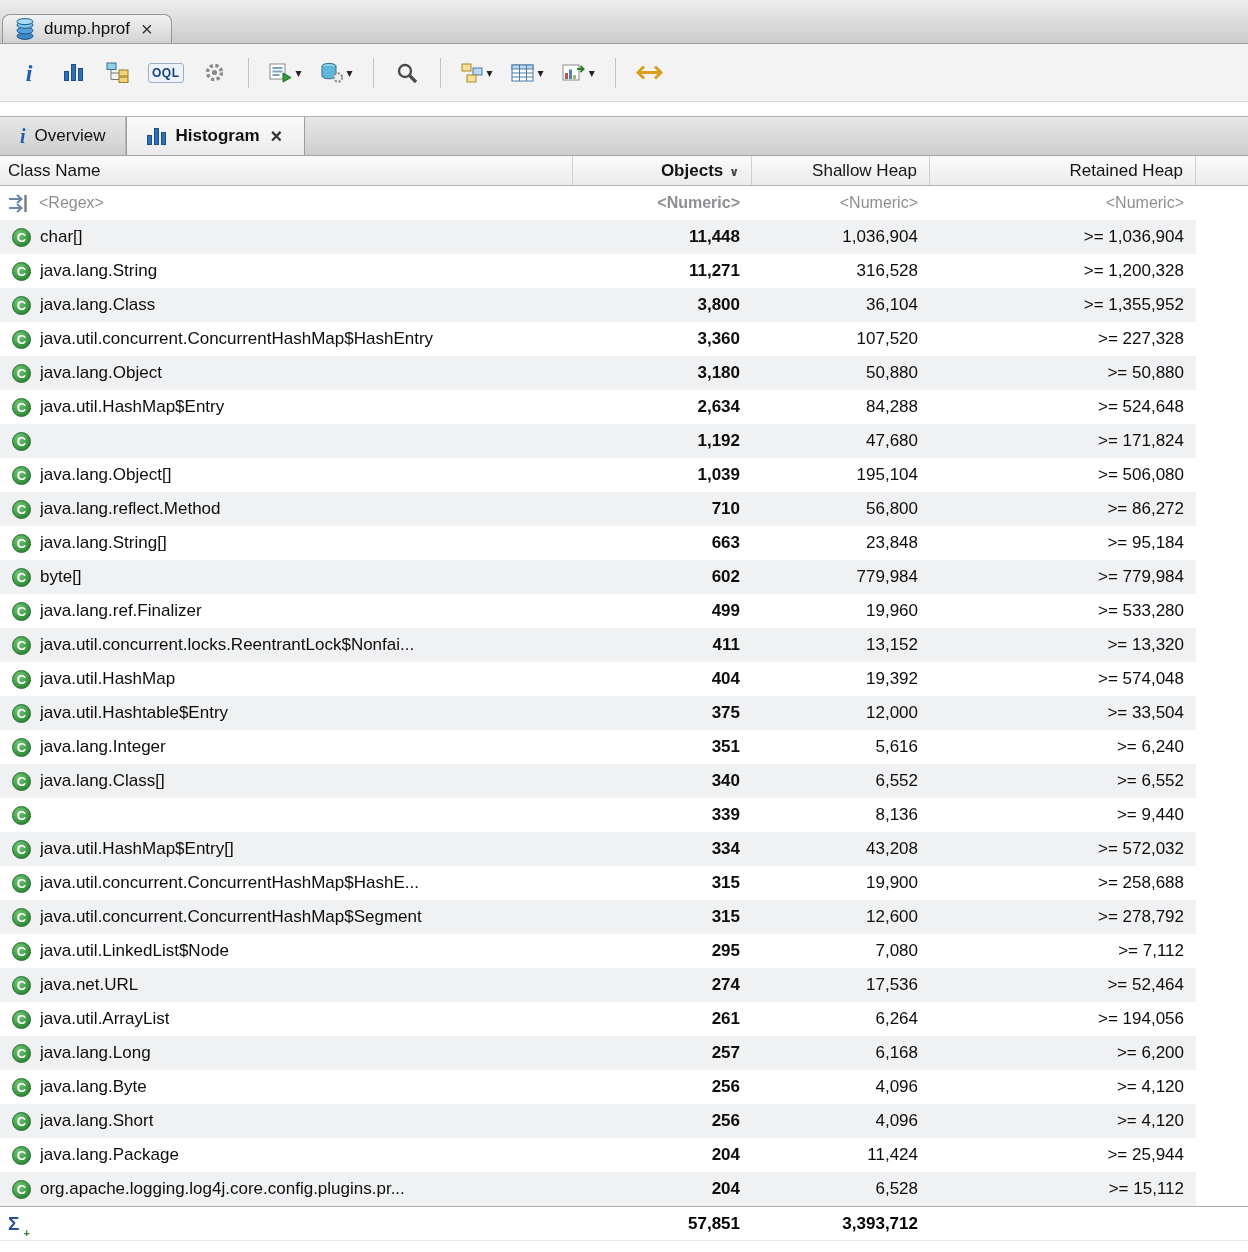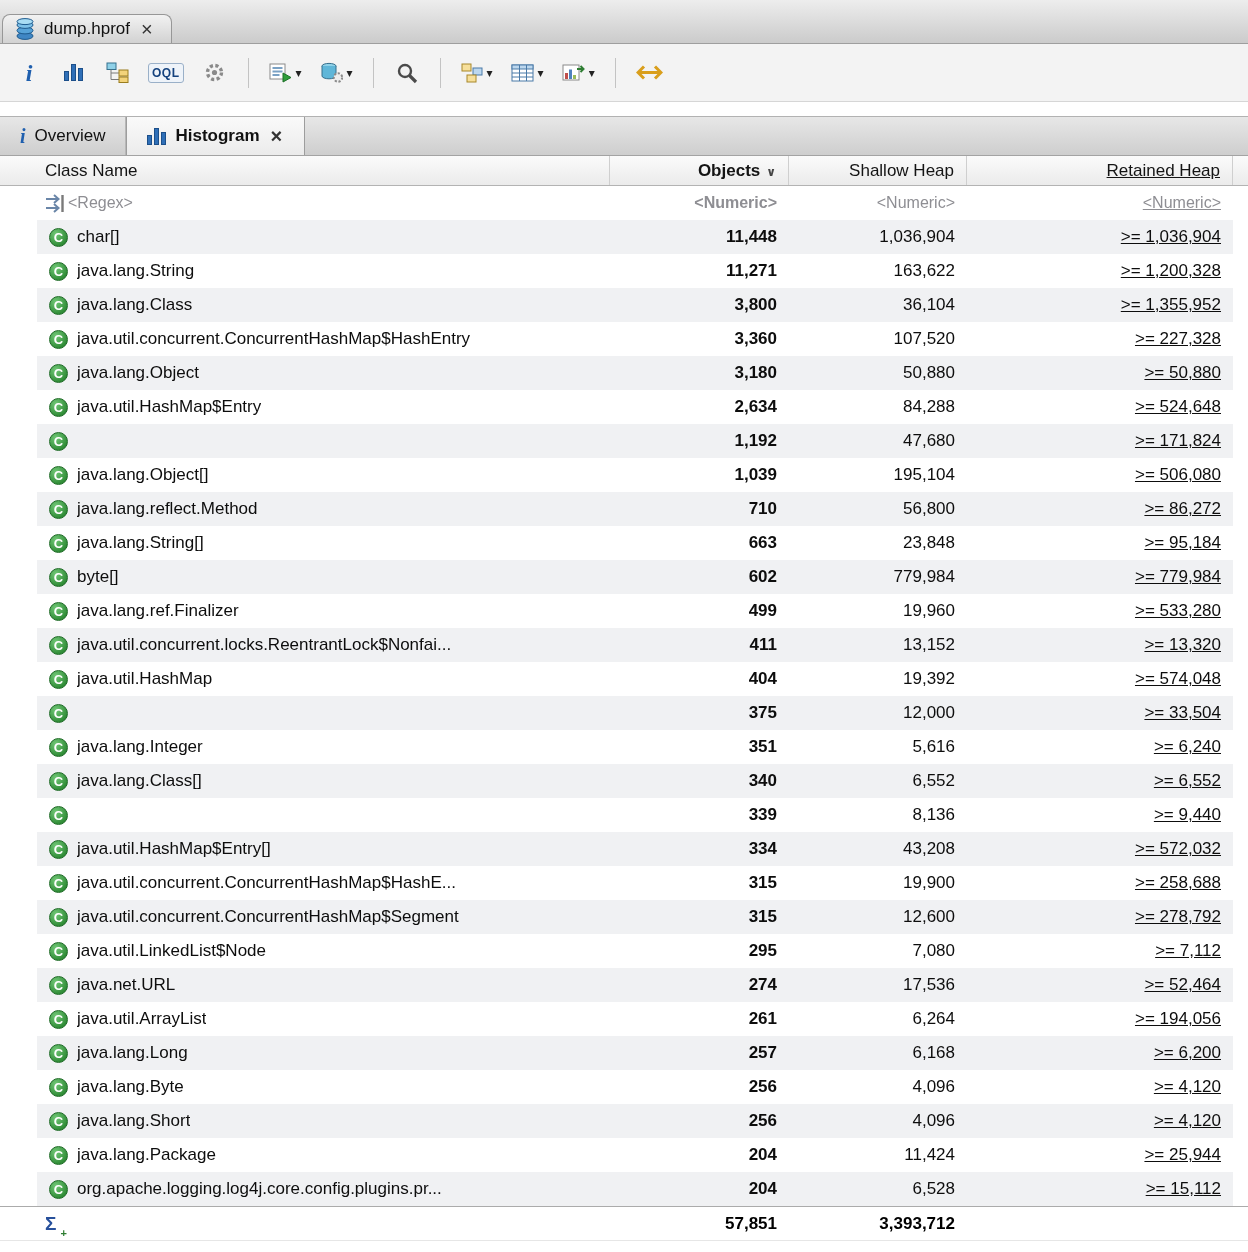--- a/index.html
+++ b/index.html
@@ -69,45 +69,45 @@
     border-right:1px solid #b7b7b7;
   }
   .subtab.active {
     background:linear-gradient(#fafafa,#ebebeb);
     border-left:1px solid #9d9d9d; border-right:1px solid #9d9d9d;
     font-weight:bold;
   }
   .subtab .info-i { font-size:20px; }
 
   
-  .col-name     { width:573px; flex:0 0 573px;margin-left:37px; }
+  .col-name     { width:573px; flex:0 0 573px; }
   .col-objects  { width:179px; flex:0 0 179px;font-weight:bold; }
   .col-shallow  { width:178px; flex:0 0 178px; }
-  .col-retained { width:266px; flex:0 0 266px;text-decoration:underline; }
+  .col-retained { width:266px; flex:0 0 266px; }
   .col-rest     { flex:1 1 auto; }
 
   .grid-header {
     height:30px; flex:0 0 30px; display:flex;
     background:linear-gradient(#fbfbfb,#ebebeb);
     border-bottom:1px solid #b3b3b3;
     font-size:17px; color:#141414;
   }
   .hcell { height:100%; line-height:29px; border-right:1px solid #cfcfcf; white-space:nowrap; overflow:hidden; }
   .hcell.col-rest { border-right:none; }
   .hcell.left  { padding-left:8px; text-align:left; }
   .hcell.right { padding-right:12px; text-align:right; }
   .sort { font-size:12px; color:#444; margin-left:6px; }
 
   .filter-row {
     height:34px; flex:0 0 34px; display:flex;
     background:#ffffff; font-size:16px; color:#8e8e93;
   }
   .cell { height:34px; line-height:34px; white-space:nowrap; overflow:hidden; }
   .cell.num { text-align:right; padding-right:12px; }
-  .fname { display:flex; align-items:center; padding-left:8px; }
+  .fname { display:flex; align-items:center; gap:8px; padding-left:8px; }
 
   .rows { display:flex; flex-direction:column; }
   .row { display:flex; height:34px; flex:0 0 34px; font-size:17px; color:#0d0d0d; cursor:default; }
   .row.shade .cell:not(.col-rest) { background:#f0f1f3; }
   .row .cell.col-rest { background:#ffffff; }
   .namecell { display:flex; align-items:center; gap:9px; padding-left:12px; }
   .cicon {
     flex:0 0 19px; width:19px; height:19px; border-radius:50%;
     background:radial-gradient(circle at 35% 30%, #72c877, #2e8b35 75%);
     border:1px solid #1e6b26; color:#fff;
@@ -326,21 +326,21 @@
     <div class="cell col-retained num c-retained">&gt;= 1,036,904</div>
     <div class="cell col-rest"></div>
   </div>
 
   <div class="row">
     <div class="cell col-name namecell">
       <span class="cicon">C</span>
       <span class="ntext">java.lang.String</span>
     </div>
     <div class="cell col-objects num c-objects">11,271</div>
-    <div class="cell col-shallow num c-shallow">163,622</div>
+    <div class="cell col-shallow num c-shallow">316,528</div>
     <div class="cell col-retained num c-retained">&gt;= 1,200,328</div>
     <div class="cell col-rest"></div>
   </div>
 
   <div class="row shade">
     <div class="cell col-name namecell">
       <span class="cicon">C</span>
       <span class="ntext">java.lang.Class</span>
     </div>
     <div class="cell col-objects num c-objects">3,800</div>
@@ -465,20 +465,21 @@
     </div>
     <div class="cell col-objects num c-objects">404</div>
     <div class="cell col-shallow num c-shallow">19,392</div>
     <div class="cell col-retained num c-retained">&gt;= 574,048</div>
     <div class="cell col-rest"></div>
   </div>
 
   <div class="row shade">
     <div class="cell col-name namecell">
       <span class="cicon">C</span>
+      <span class="ntext">java.util.Hashtable$Entry</span>
     </div>
     <div class="cell col-objects num c-objects">375</div>
     <div class="cell col-shallow num c-shallow">12,000</div>
     <div class="cell col-retained num c-retained">&gt;= 33,504</div>
     <div class="cell col-rest"></div>
   </div>
 
   <div class="row">
     <div class="cell col-name namecell">
       <span class="cicon">C</span>

